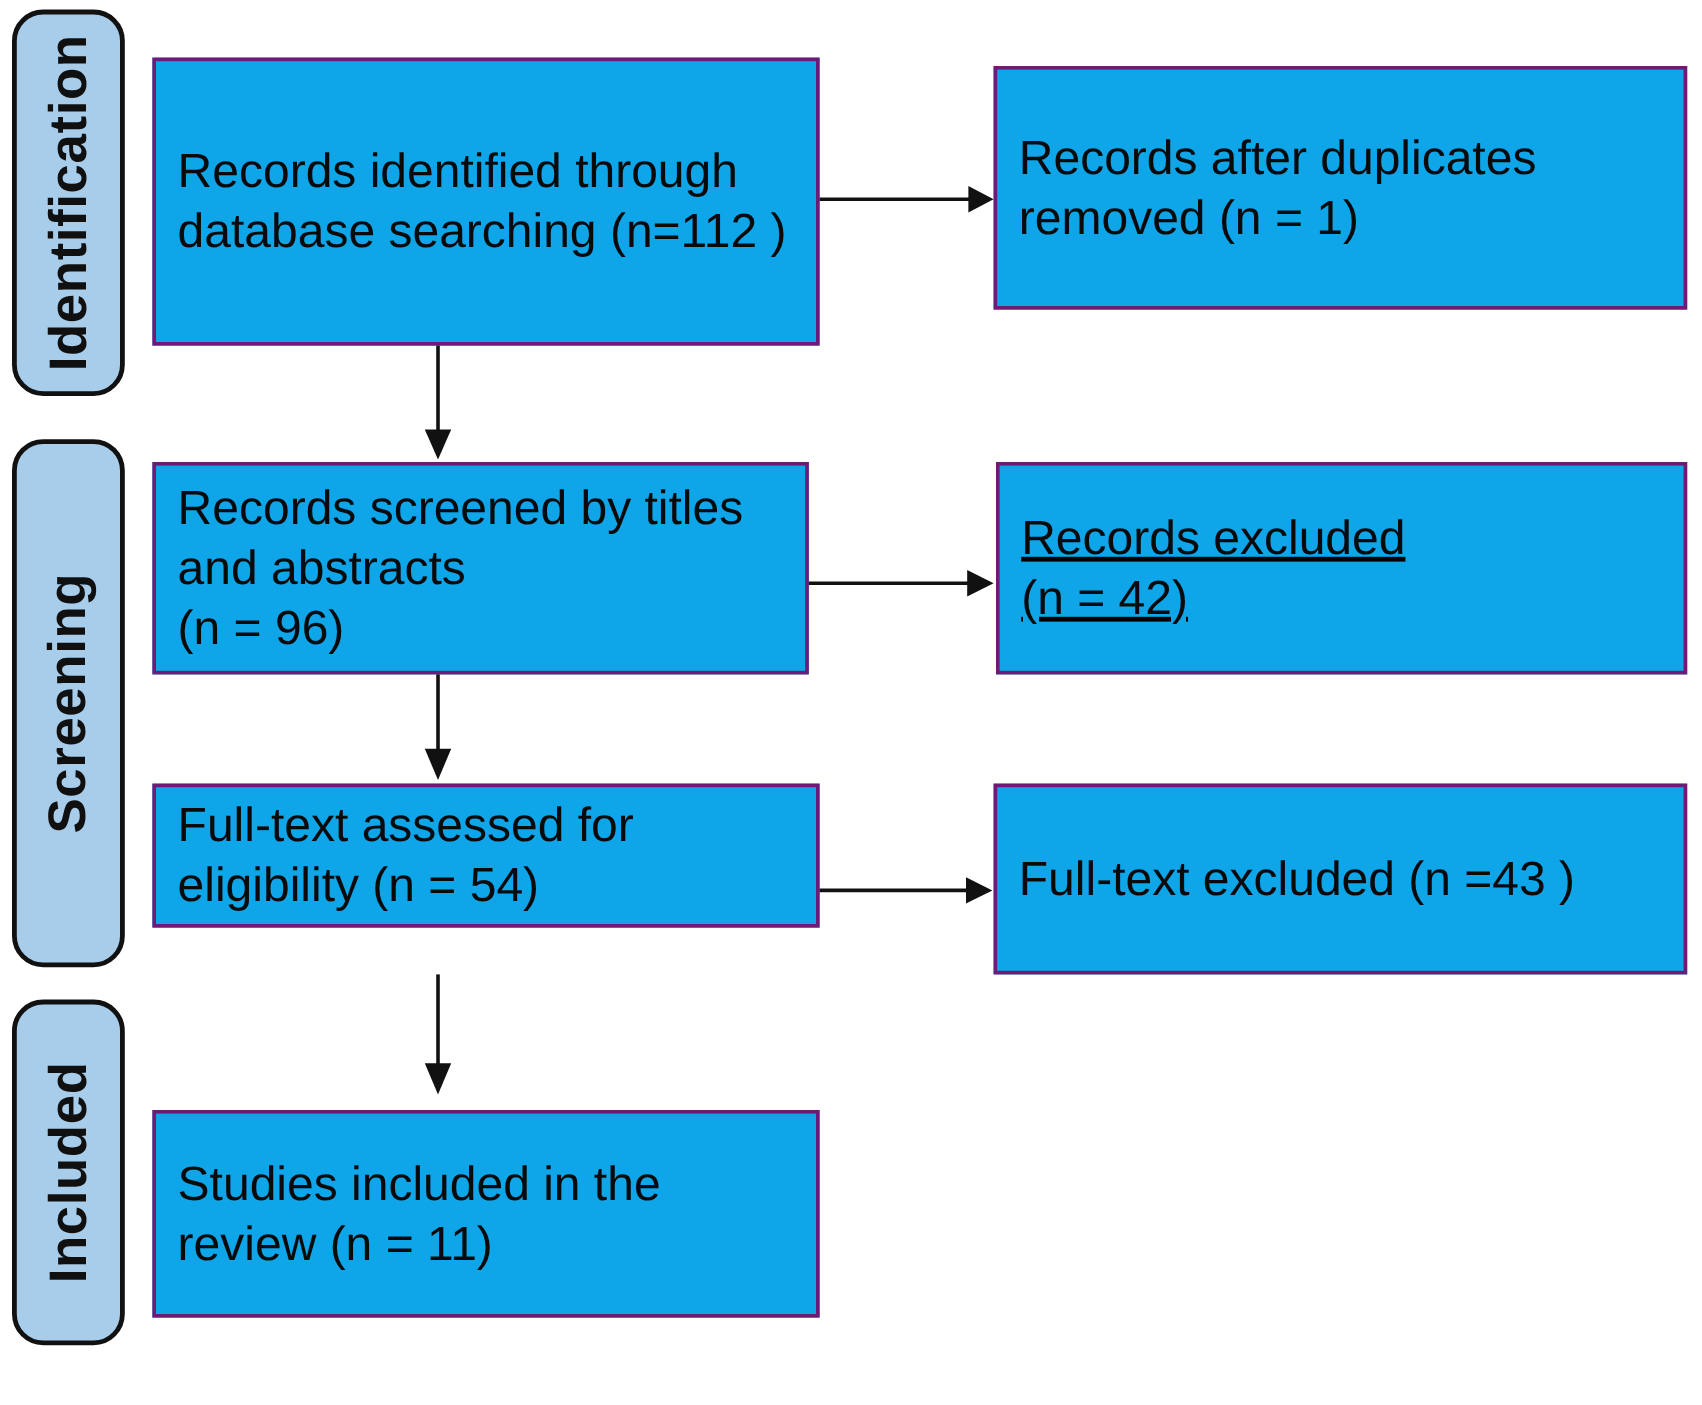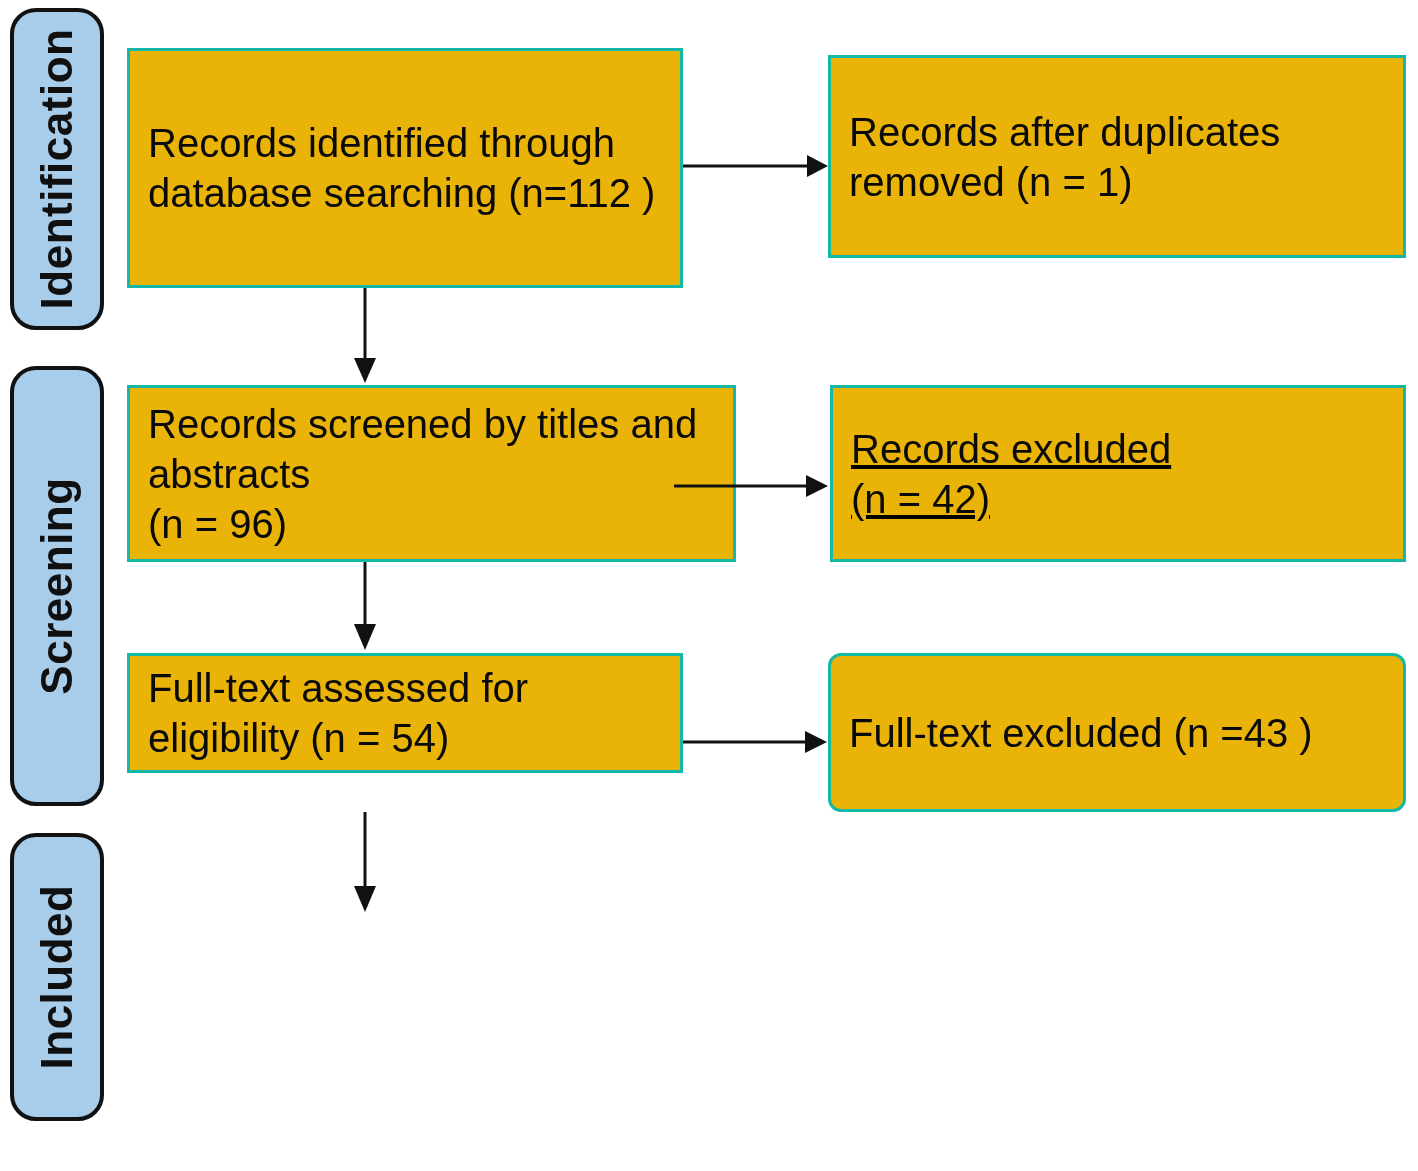--- a/index.html
+++ b/index.html
@@ -33,22 +33,22 @@
     white-space: nowrap;
     font-weight: bold;
     font-size: 44px;
     letter-spacing: 0.5px;
     color: #101010;
     line-height: 1;
   }
   
   .flow-box {
     position: absolute;
-    background: #eab308;
-    border: 3px solid #14b8a6;
+    background: #0ea5e9;
+    border: 3px solid #701a75;
     box-sizing: border-box;
     display: flex;
     align-items: center;
   }
   .flow-box .box-text {
     padding: 0 18px;
     font-size: 40px;
     line-height: 1.25;
     color: #0a0a0a;
     white-space: pre-line;
@@ -94,21 +94,21 @@
     </svg>
   </div>
 
   <div class="conn" style="left:349px; top:288px; width:32px; height:100px;">
     <svg width="32" height="100" viewBox="0 0 32 100">
       <line x1="16" y1="0" x2="16" y2="74" stroke="#111111" stroke-width="3"></line>
       <polygon points="5,70 27,70 16,95" fill="#111111"></polygon>
     </svg>
   </div>
 
-  <div class="flow-box" style="left:127px; top:385px; width:609px; height:177px;">
+  <div class="flow-box" style="left:127px; top:385px; width:547px; height:177px;">
     <span class="box-text">Records screened by titles and abstracts
 (n = 96)</span>
   </div>
 
   <div class="flow-box" style="left:830px; top:385px; width:576px; height:177px;text-decoration:underline;">
     <span class="box-text">Records excluded
 (n = 42)</span>
   </div>
 
   <div class="conn" style="left:674px; top:470px; width:158px; height:32px;">
@@ -122,32 +122,35 @@
     <svg width="32" height="92" viewBox="0 0 32 92">
       <line x1="16" y1="0" x2="16" y2="66" stroke="#111111" stroke-width="3"></line>
       <polygon points="5,62 27,62 16,88" fill="#111111"></polygon>
     </svg>
   </div>
 
   <div class="flow-box" style="left:127px; top:653px; width:556px; height:120px;">
     <span class="box-text">Full-text assessed for eligibility  (n = 54)</span>
   </div>
 
-  <div class="flow-box" style="left:828px; top:653px; width:578px; height:159px;border-radius:13px;">
+  <div class="flow-box" style="left:828px; top:653px; width:578px; height:159px;">
     <span class="box-text">Full-text excluded  (n =43 )</span>
   </div>
 
   <div class="conn" style="left:683px; top:726px; width:148px; height:32px;">
     <svg width="148" height="32" viewBox="0 0 148 32">
       <line x1="0" y1="16" x2="126" y2="16" stroke="#111111" stroke-width="3"></line>
       <polygon points="122,5 144,16 122,27" fill="#111111"></polygon>
     </svg>
   </div>
 
   <div class="conn" style="left:349px; top:812px; width:32px; height:106px;">
     <svg width="32" height="106" viewBox="0 0 32 106">
       <line x1="16" y1="0" x2="16" y2="78" stroke="#111111" stroke-width="3"></line>
       <polygon points="5,74 27,74 16,100" fill="#111111"></polygon>
     </svg>
   </div>
 
+  <div class="flow-box" style="left:127px; top:925px; width:556px; height:173px;">
+    <span class="box-text">Studies included in the review (n = 11)</span>
+  </div>
 
 </div>
 
 </body></html>

